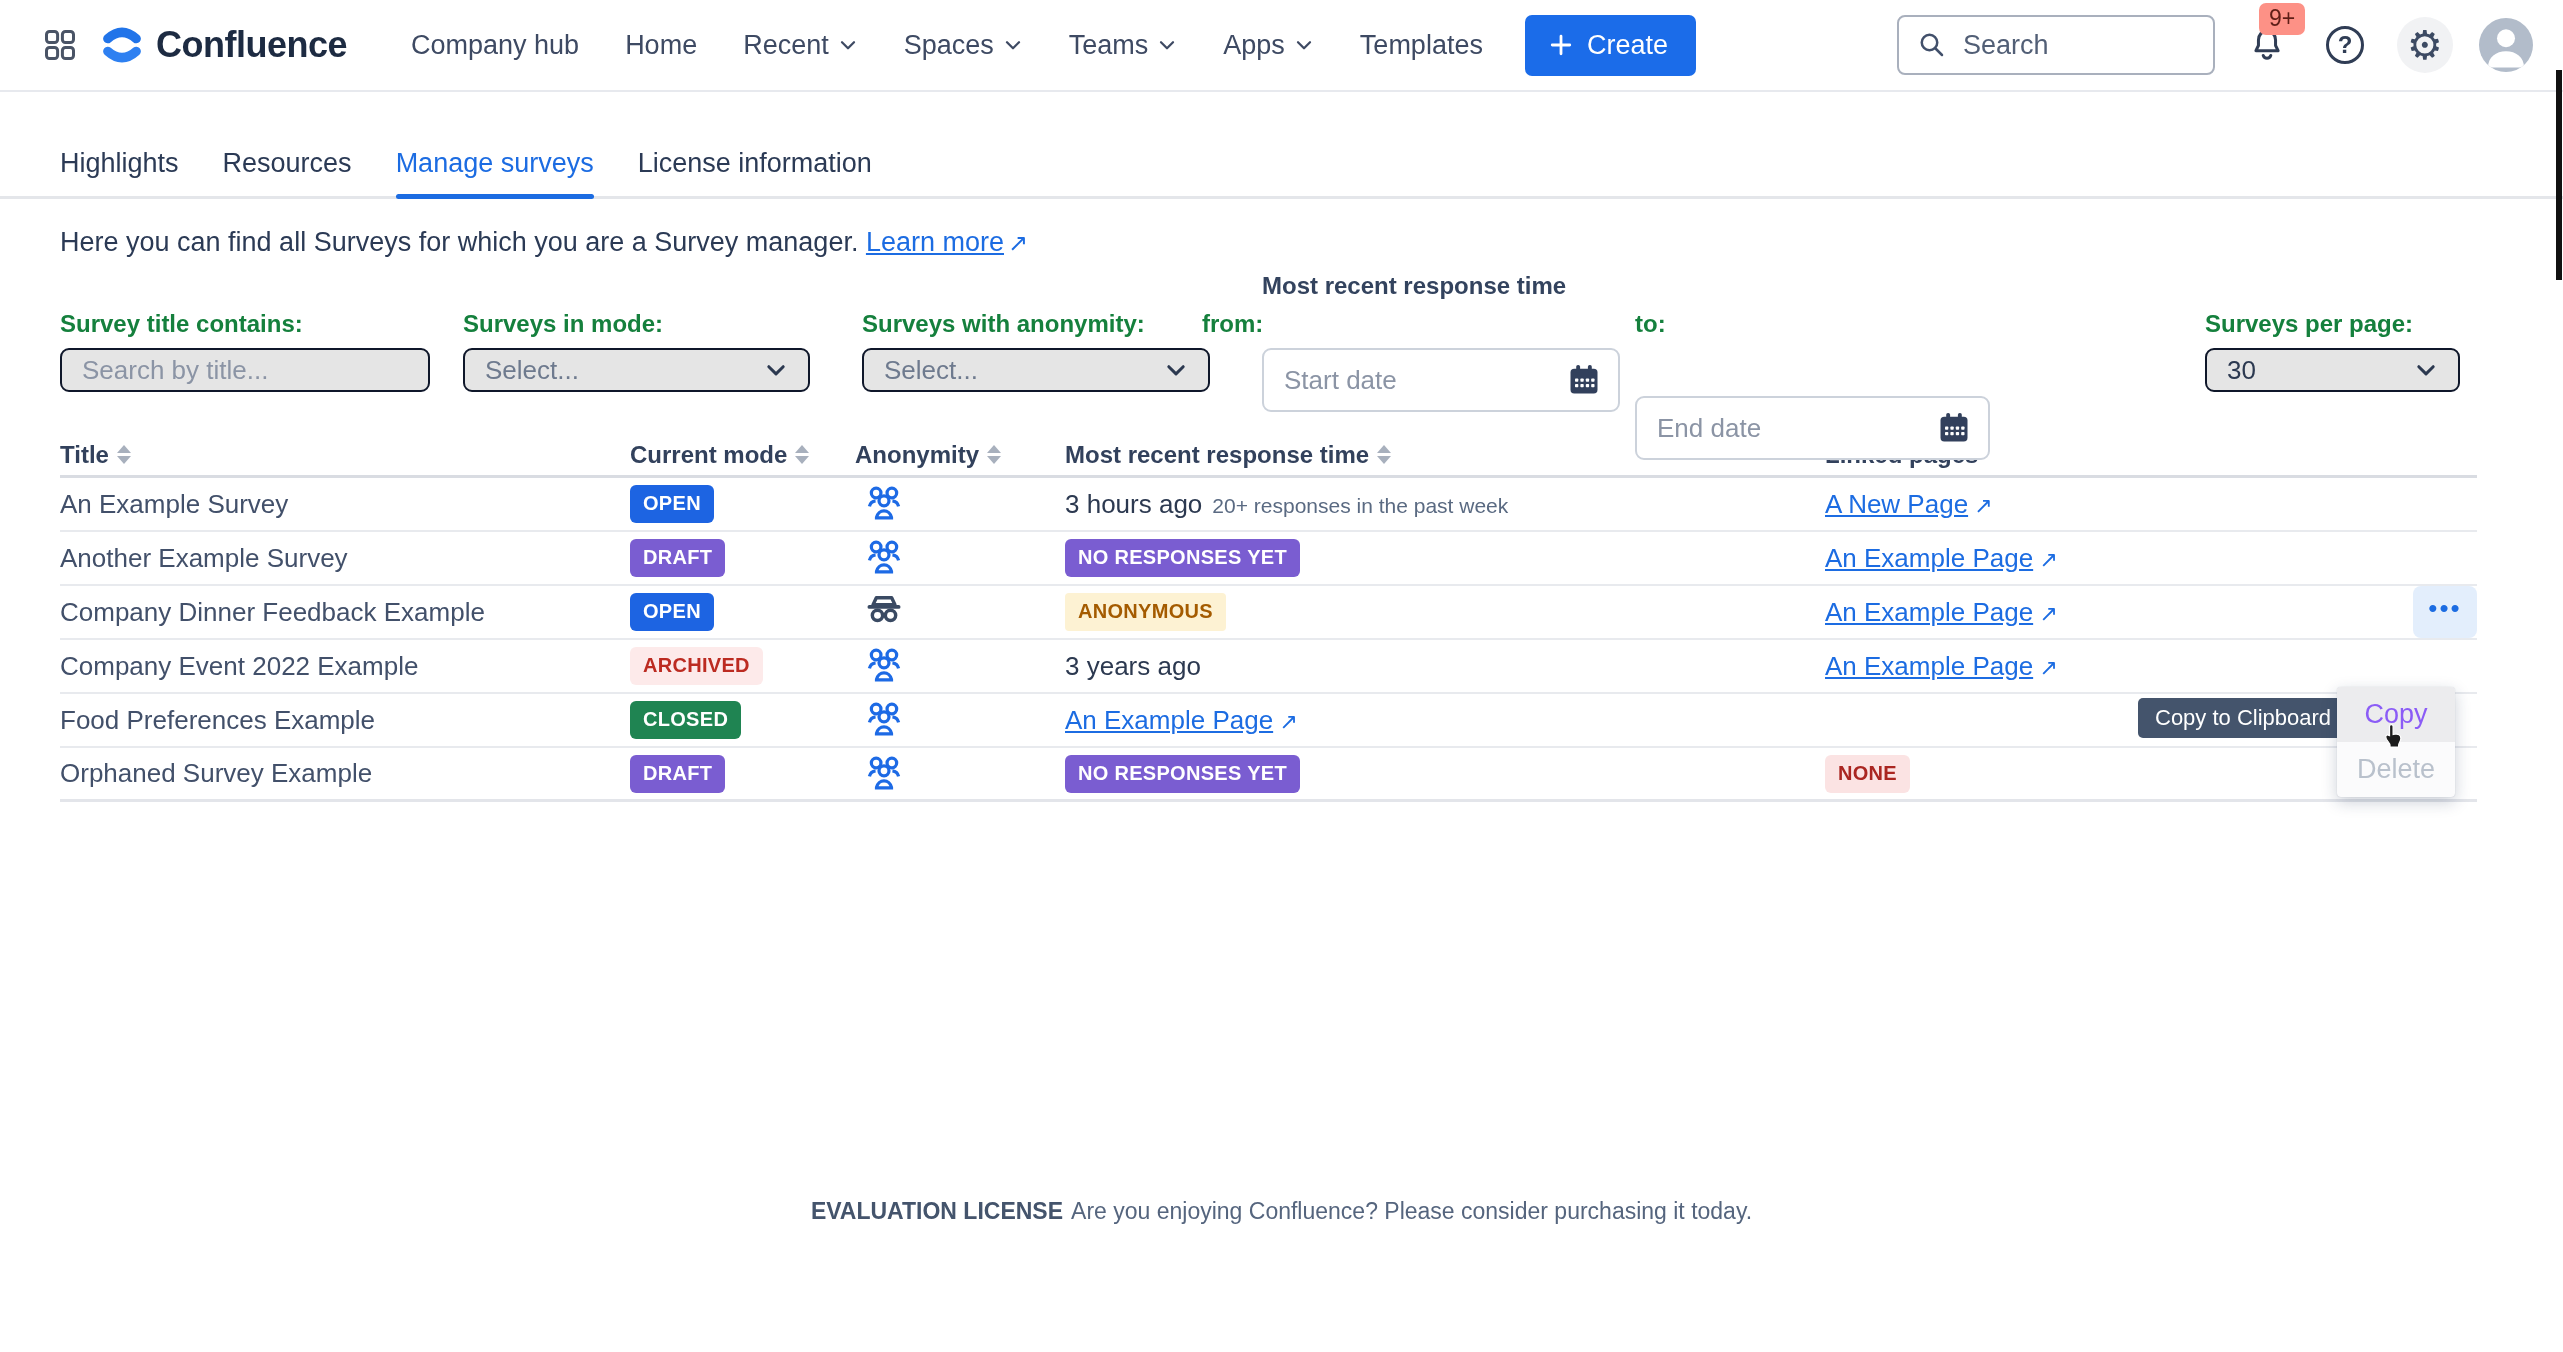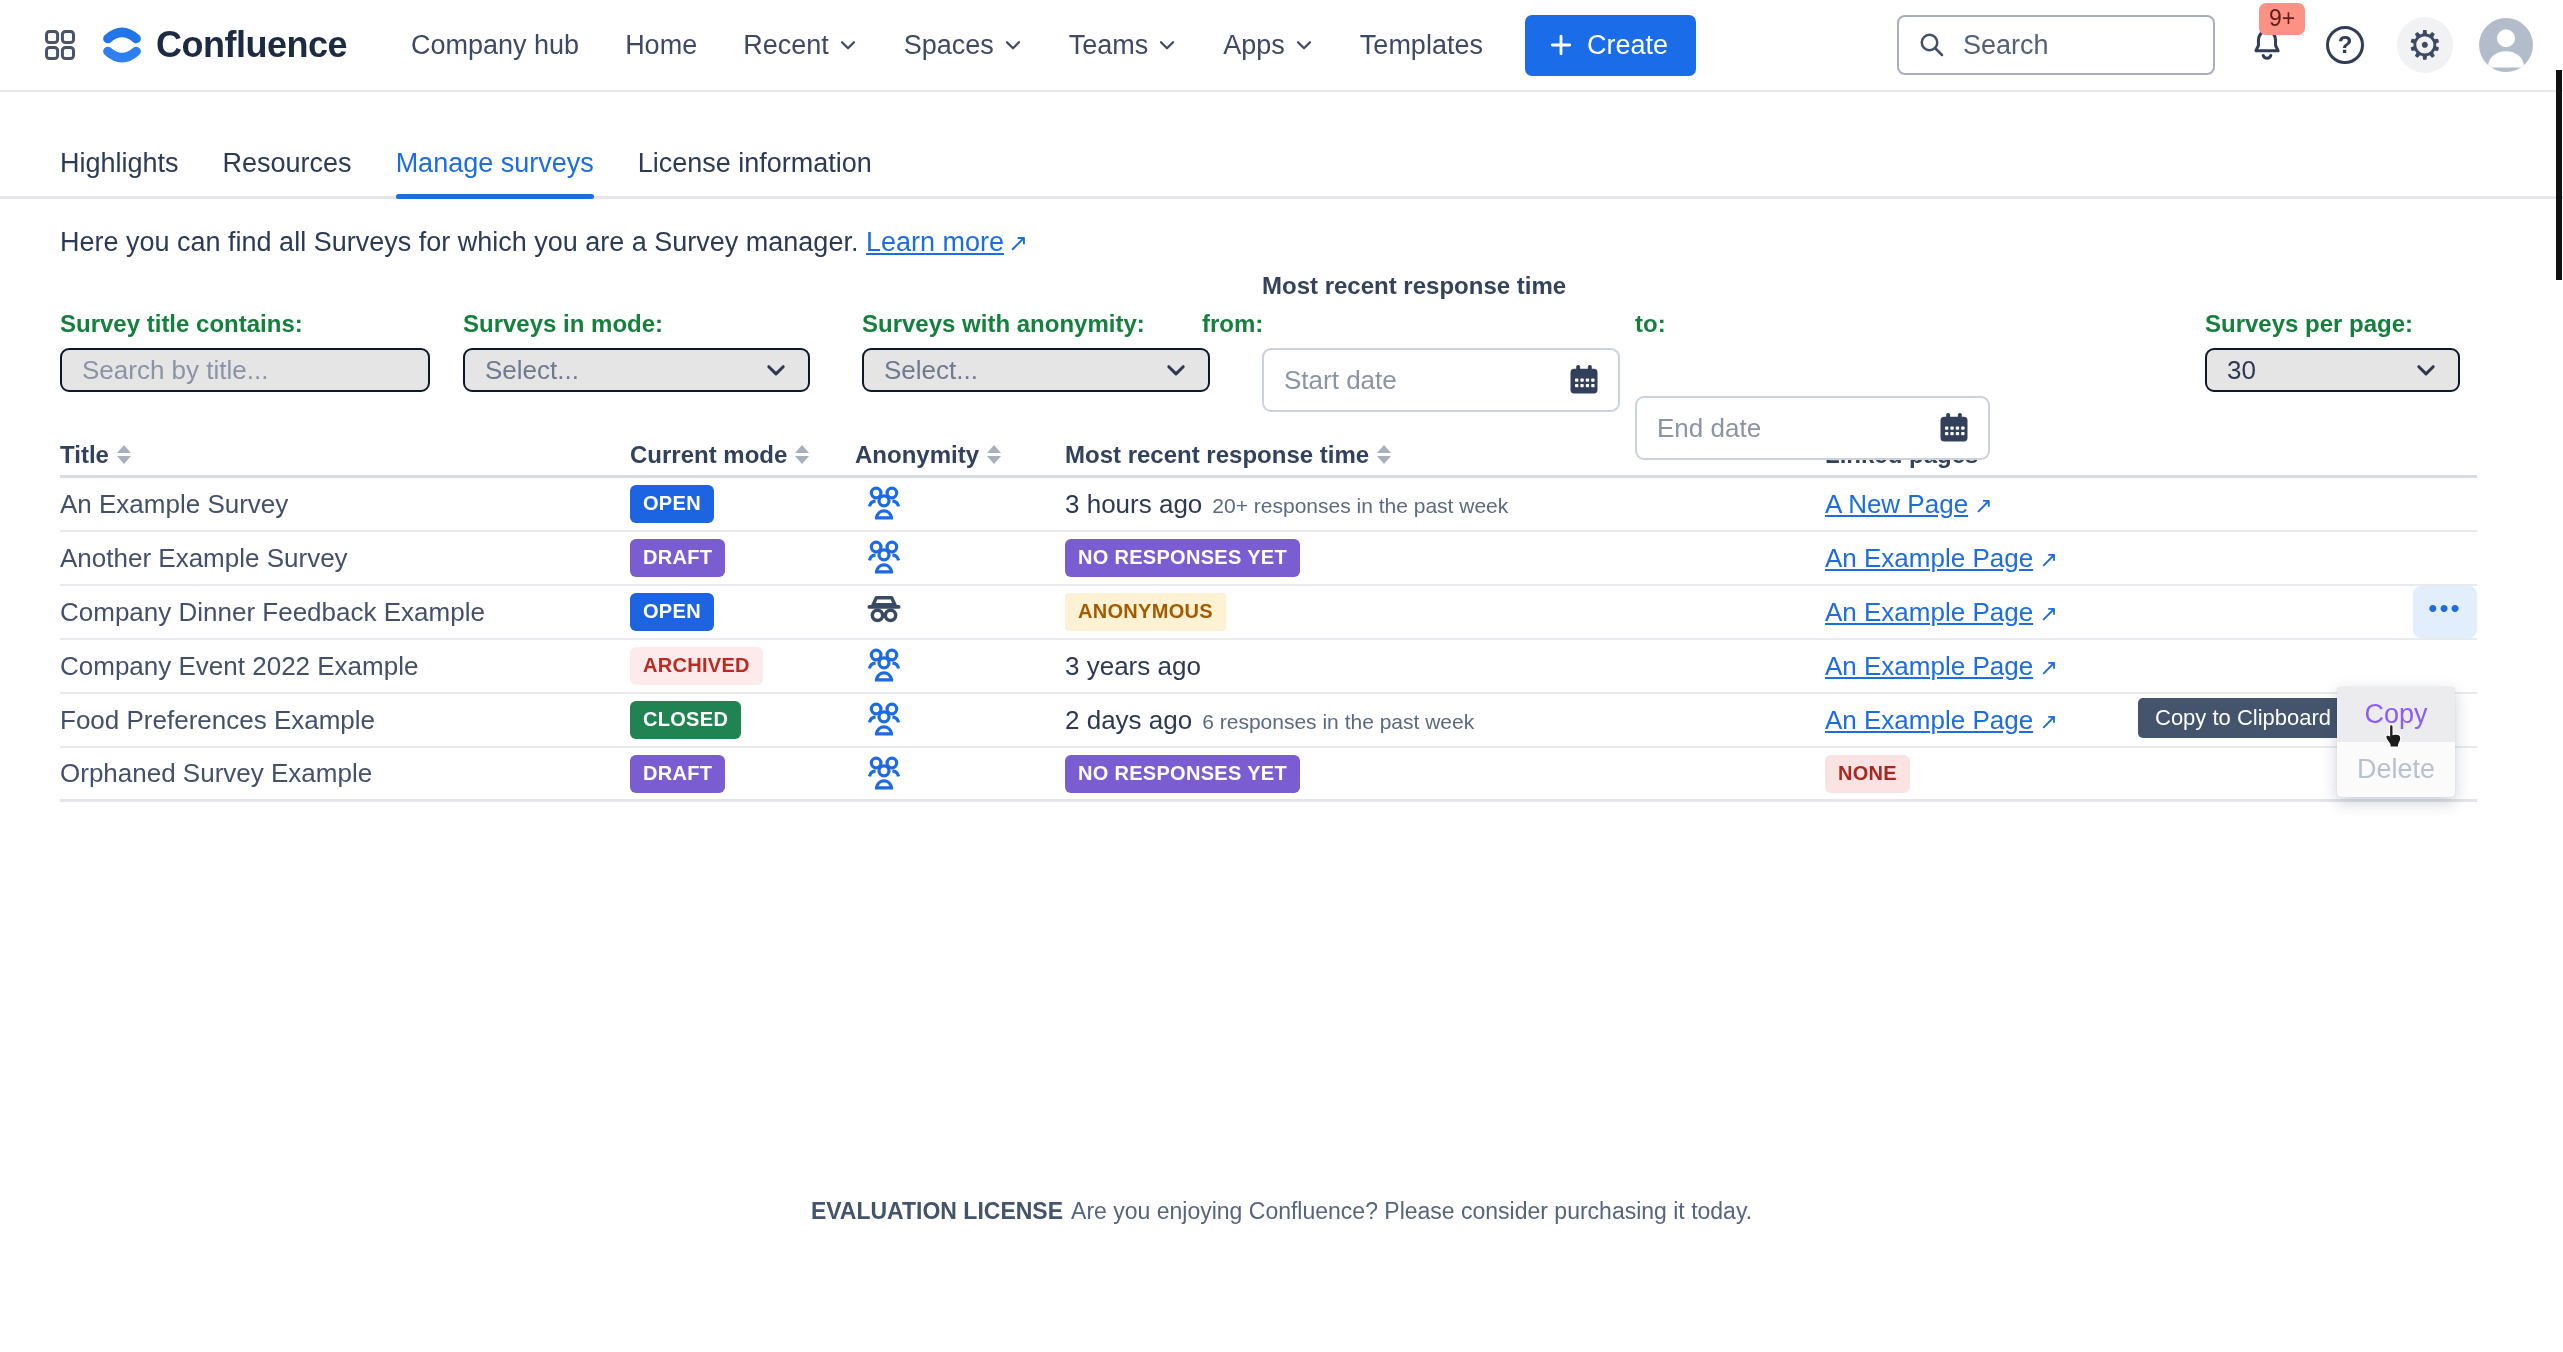--- a/index.html
+++ b/index.html
@@ -397,21 +397,20 @@
           <div><span class="icon-wrap">
               <svg width="46" height="46" viewBox="0 0 24 24" fill="none" stroke="#1d6ae5" stroke-width="1.7">
                 <circle cx="7.9" cy="7.3" r="2.5"></circle>
                 <circle cx="16.1" cy="7.3" r="2.5"></circle>
                 <circle cx="12" cy="11.4" r="2.6"></circle>
                 <path d="M8.1 20a4 4.4 0 0 1 7.8 0v.3H8.1z"></path>
                 <path d="M4.4 14.3c.4-1.7 1.6-2.7 3.2-2.9"></path>
                 <path d="M19.6 14.3c-.4-1.7-1.6-2.7-3.2-2.9"></path>
               </svg>
             </span></div>
-          <div><span class="time">2 days ago</span><span class="note">6 responses in the past week</span></div>
           <div><a class="plink">An Example Page<span class="arrow">↗</span></a></div>
           <div class="cell-action"></div>
         </div>
         <div class="row">
           <div class="c-title">Orphaned Survey Example</div>
           <div><span class="badge m-DRAFT">DRAFT</span></div>
           <div><span class="icon-wrap">
               <svg width="46" height="46" viewBox="0 0 24 24" fill="none" stroke="#1d6ae5" stroke-width="1.7">
                 <circle cx="7.9" cy="7.3" r="2.5"></circle>
                 <circle cx="16.1" cy="7.3" r="2.5"></circle>

